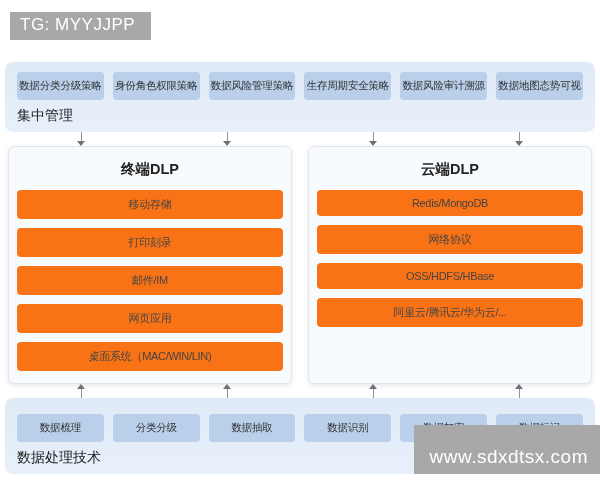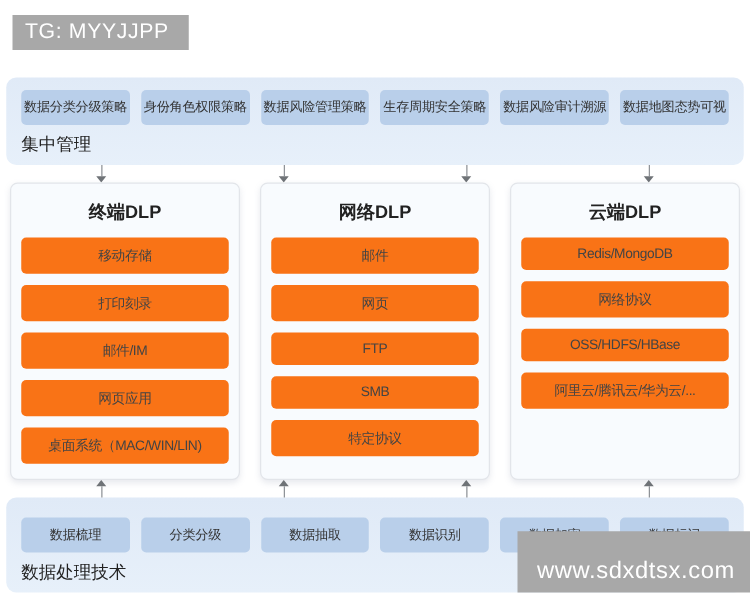--- a/index.html
+++ b/index.html
@@ -129,28 +129,20 @@
 
     <div class="col">
       <div class="col-title">终端DLP</div>
       <div class="col-chip">移动存储</div>
       <div class="col-chip">打印刻录</div>
       <div class="col-chip">邮件/IM</div>
       <div class="col-chip">网页应用</div>
       <div class="col-chip">桌面系统（MAC/WIN/LIN)</div>
     </div>
 
-    <div class="col">
-      <div class="col-title">网络DLP</div>
-      <div class="col-chip">邮件</div>
-      <div class="col-chip">网页</div>
-      <div class="col-chip">FTP</div>
-      <div class="col-chip">SMB</div>
-      <div class="col-chip">特定协议</div>
-    </div>
 
 
     <div class="col">
       <div class="col-title">云端DLP</div>
       <div class="col-chip">Redis/MongoDB</div>
       <div class="col-chip">网络协议</div>
       <div class="col-chip">OSS/HDFS/HBase</div>
       <div class="col-chip">阿里云/腾讯云/华为云/...</div>
     </div>
 

